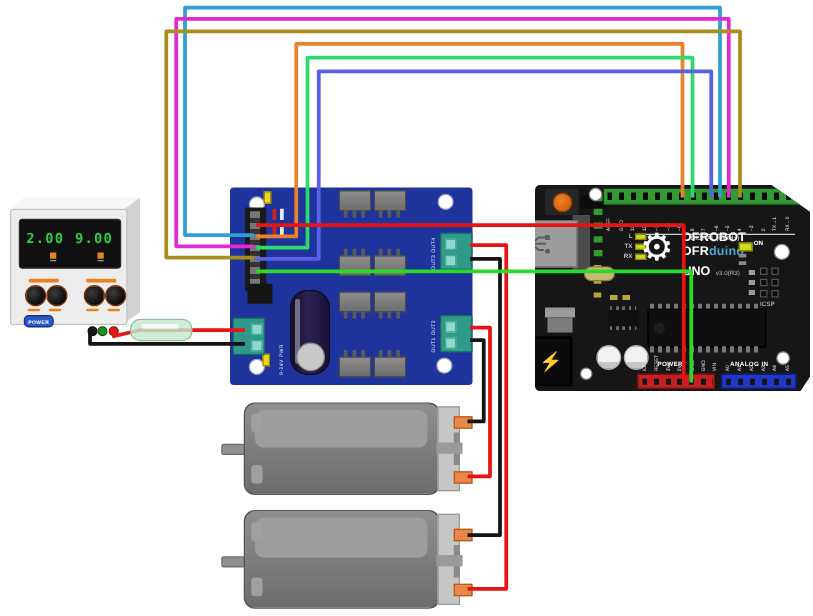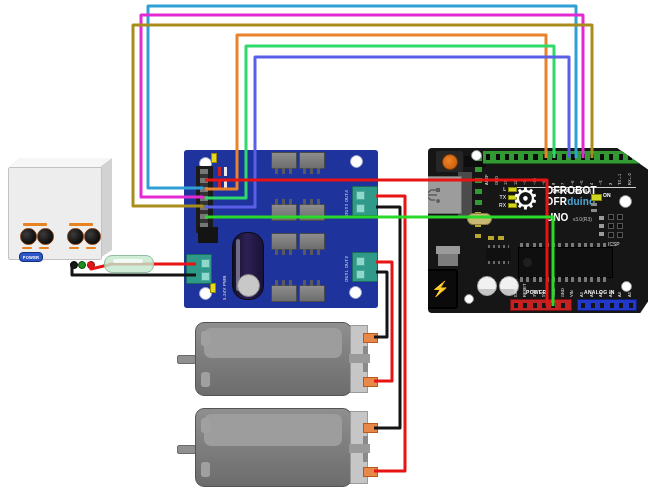--- a/index.html
+++ b/index.html
@@ -113,20 +113,26 @@
 </style>
 </head>
 <body>
 
 <div class="stage">
 
   <div>
     <div class="psu-top"></div>
     <div class="psu-side"></div>
     <div class="psu-front">
+      <div class="psu-display">
+        <span class="psu-digits" style="left:5px">2.00</span>
+        <span class="psu-digits" style="left:44px">9.00</span>
+        <div class="psu-ind" style="left:24px"></div>
+        <div class="psu-ind" style="left:62px"></div>
+      </div>
       <div class="psu-bar" style="left:14px;top:55px;width:24px"></div>
       <div class="psu-bar" style="left:60px;top:55px;width:24px"></div>
       <div class="psu-knob" style="left:11px;top:60px"></div>
       <div class="psu-knob" style="left:28px;top:60px"></div>
       <div class="psu-knob" style="left:58px;top:60px"></div>
       <div class="psu-knob" style="left:75px;top:60px"></div>
       <div class="psu-bar" style="left:13px;top:79px;width:10px;height:2px"></div>
       <div class="psu-bar" style="left:30px;top:79px;width:10px;height:2px"></div>
       <div class="psu-bar" style="left:60px;top:79px;width:10px;height:2px"></div>
       <div class="psu-bar" style="left:77px;top:79px;width:10px;height:2px"></div>

